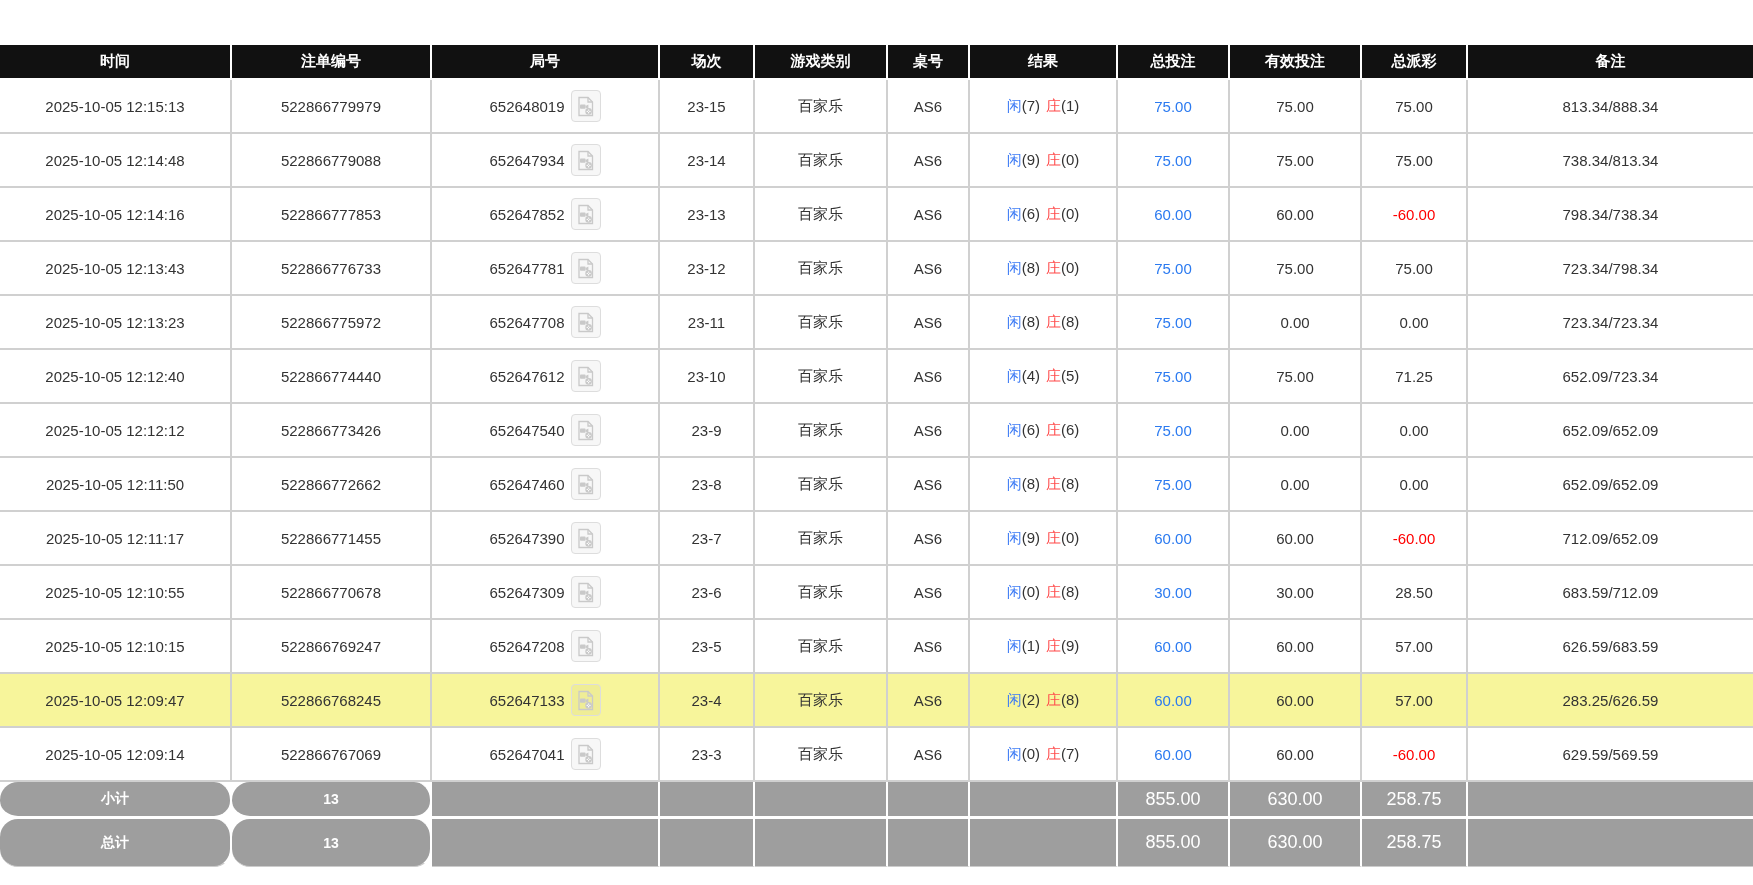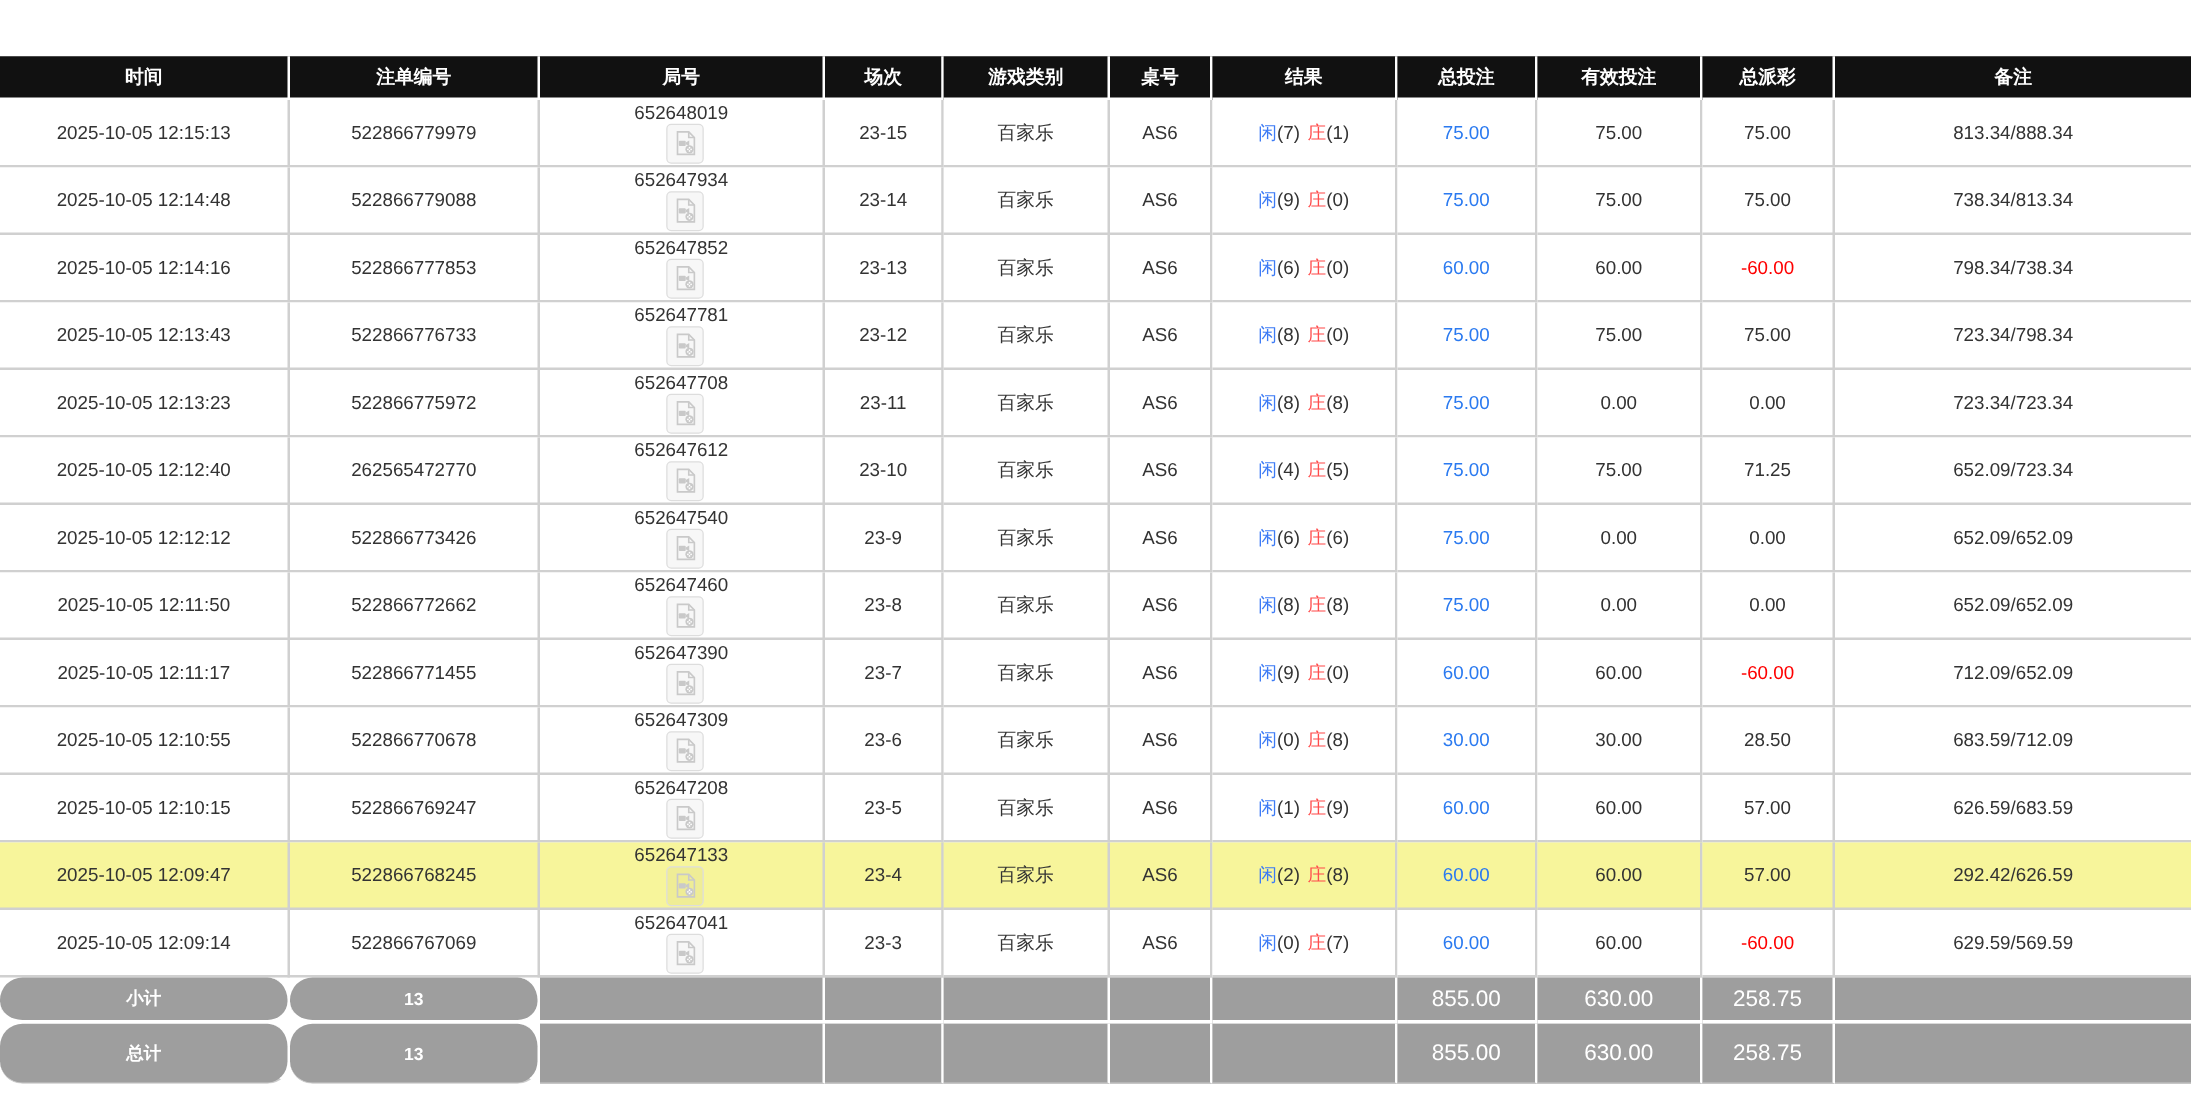--- a/index.html
+++ b/index.html
@@ -44,21 +44,21 @@
     border-bottom: 2px solid var(--grid-line, #d0d0d0);
   }
   tbody td:last-child { border-right: none; }
   tbody tr.highlight td { background: var(--highlight-row-bg, #f7f59b); margin-left: 20px; }
   .bet-link { color: var(--bet-link-blue, #2b7af0); cursor: pointer; }
   .neg { color: var(--negative-red, #f00); }
   .p-label { color: var(--player-blue, #3d7bf5); }
   .b-label { color: var(--banker-red, #ff4d4d); }
   .score { color: var(--row-text, #333); }
   .result-group { margin: 0 3px; }
-  .round-wrap { display: inline-flex; align-items: center; justify-content: center; flex-direction: column; }
+  .round-wrap { display: inline-flex; align-items: center; justify-content: center; }
   .video-btn {
     display: inline-flex;
     align-items: center;
     justify-content: center;
     width: 30px;
     height: 32px;
     margin-left: 6px;
     border: 1px solid var(--icon-border, #ddd);
     border-radius: 4px;
     background: rgba(0,0,0,0.03);
@@ -244,21 +244,21 @@
         <td>百家乐</td>
         <td>AS6</td>
         <td><span class="result-group"><span class="p-label">闲</span><span class="score">(8)</span></span><span class="result-group"><span class="b-label">庄</span><span class="score">(8)</span></span></td>
         <td><span class="bet-link">75.00</span></td>
         <td>0.00</td>
         <td>0.00</td>
         <td>723.34/723.34</td>
       </tr>
       <tr>
         <td>2025-10-05 12:12:40</td>
-        <td>262565472770</td>
+        <td>522866774440</td>
         <td><span class="round-wrap">
             <span>652647612</span>
   <button class="video-btn">
     <svg width="17" height="21" viewBox="0 0 17 21" xmlns="http://www.w3.org/2000/svg">
       <path d="M2 1.5 L11 1.5 L15.5 6 L15.5 19.5 L2 19.5 Z" fill="none" stroke="var(--icon-gray)" stroke-width="1.3"></path>
       <path d="M11 1.5 L11 6 L15.5 6" fill="none" stroke="var(--icon-gray)" stroke-width="1.3"></path>
       <rect x="3" y="8.6" width="5.6" height="4.2" rx="0.8" fill="var(--icon-gray)"></rect>
       <path d="M8.6 9.9 L11.4 8.4 L11.4 12.9 L8.6 11.4 Z" fill="var(--icon-gray)"></path>
       <circle cx="11.6" cy="15.4" r="3.3" fill="var(--icon-gray)"></circle>
       <circle cx="11.6" cy="14.1" r="0.7" fill="#ffffff"></circle>
@@ -436,21 +436,21 @@
     </svg>
   </button>
 </span></td>
         <td>23-4</td>
         <td>百家乐</td>
         <td>AS6</td>
         <td><span class="result-group"><span class="p-label">闲</span><span class="score">(2)</span></span><span class="result-group"><span class="b-label">庄</span><span class="score">(8)</span></span></td>
         <td><span class="bet-link">60.00</span></td>
         <td>60.00</td>
         <td>57.00</td>
-        <td>292.42/626.59</td>
+        <td>283.25/626.59</td>
       </tr>
       <tr>
         <td>2025-10-05 12:09:14</td>
         <td>522866767069</td>
         <td><span class="round-wrap">
             <span>652647041</span>
   <button class="video-btn">
     <svg width="17" height="21" viewBox="0 0 17 21" xmlns="http://www.w3.org/2000/svg">
       <path d="M2 1.5 L11 1.5 L15.5 6 L15.5 19.5 L2 19.5 Z" fill="none" stroke="var(--icon-gray)" stroke-width="1.3"></path>
       <path d="M11 1.5 L11 6 L15.5 6" fill="none" stroke="var(--icon-gray)" stroke-width="1.3"></path>

